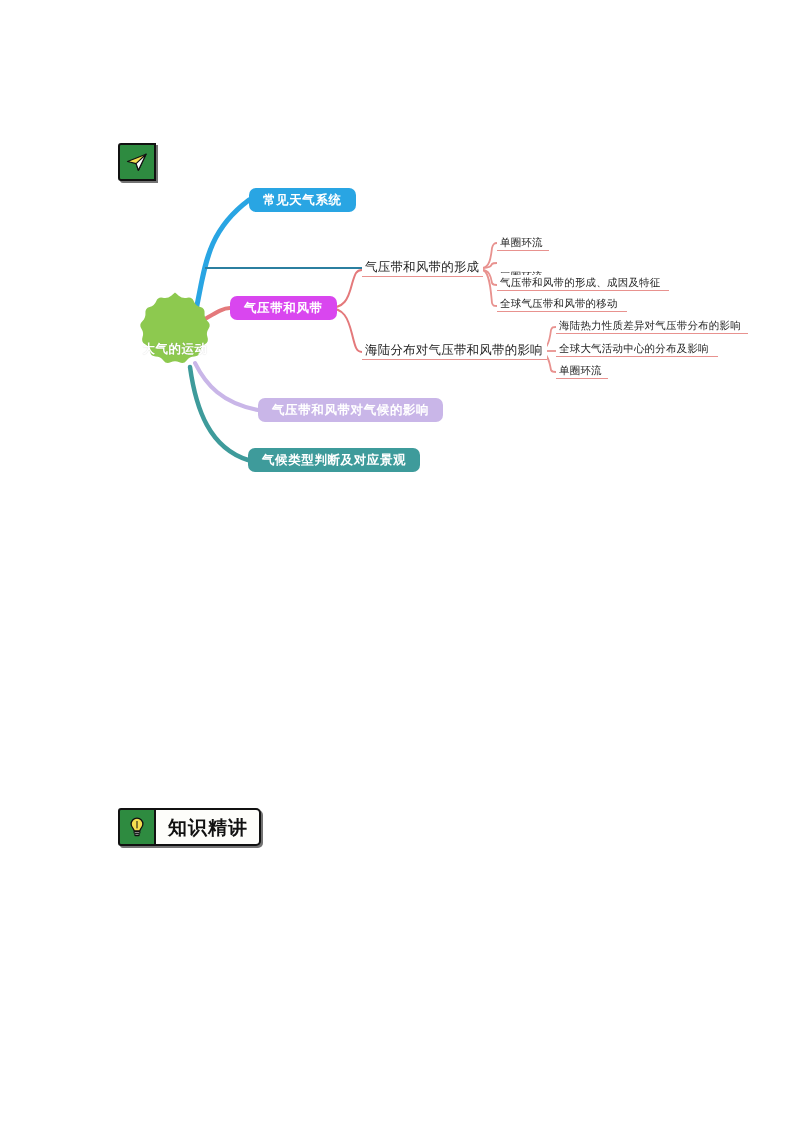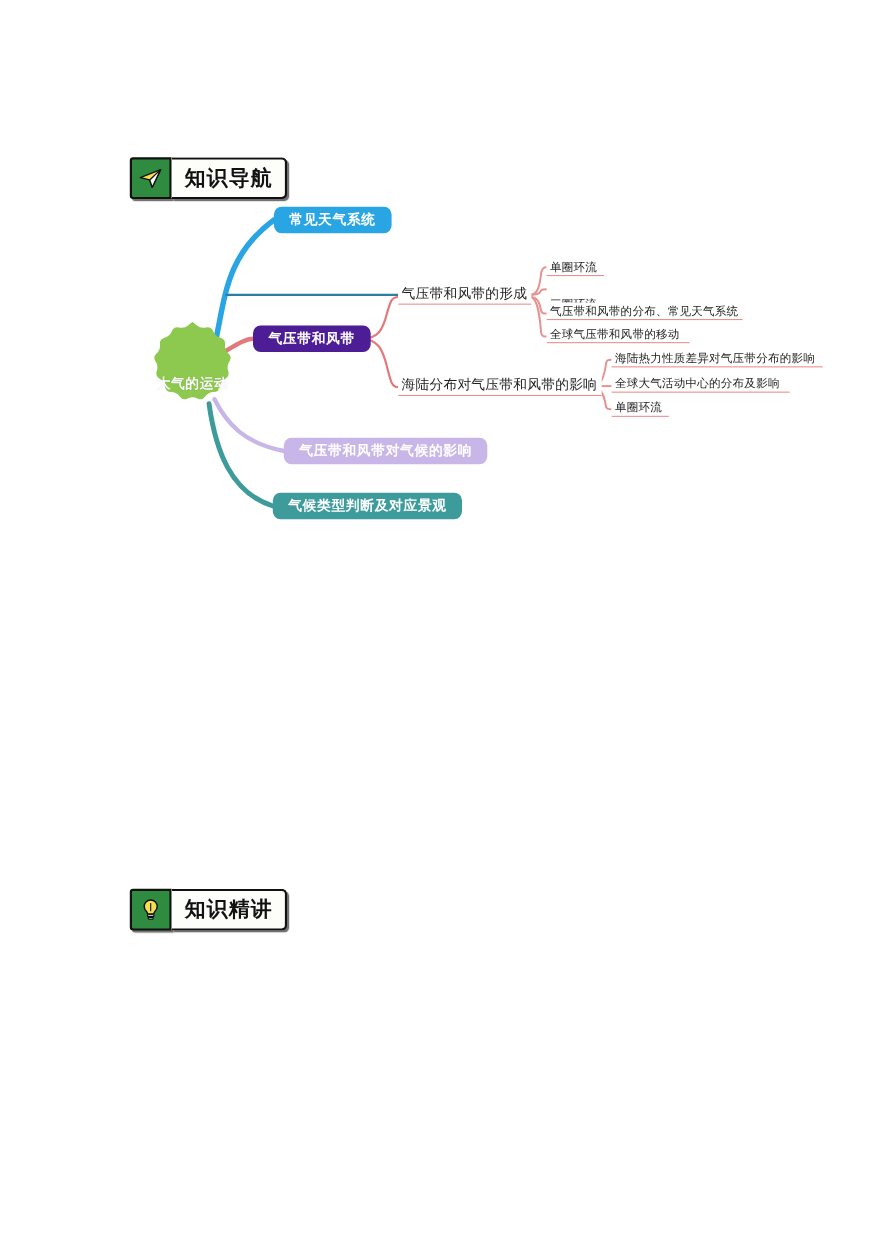--- a/index.html
+++ b/index.html
@@ -150,23 +150,20 @@
 
 <div class="page">
 
   <div class="section-badge" id="badge-0" style="left: 118px; top: 143px;">
     <div class="badge-icon-box">
       <svg width="24" height="24" viewBox="0 0 24 24">
         <path d="M2.5 11.5 L21 4.2 L13.4 20.2 L11.1 13.6 Z" fill="#F5DE50" stroke="#111" stroke-width="1.2" stroke-linejoin="round"></path>
         <path d="M11.1 13.6 L21 4.2 L13.4 20.2 Z" fill="#ffffff" stroke="#111" stroke-width="1.2" stroke-linejoin="round"></path>
       </svg>
     </div>
-    <div class="badge-text-box">
-      <span class="badge-text">知识导航</span>
-    </div>
   </div>
 
   <div class="section-badge" id="badge-1" style="left: 118px; top: 808px;">
     <div class="badge-icon-box">
       <svg width="24" height="24" viewBox="0 0 24 24">
         <path d="M12 3.2 C8.4 3.2 6.1 5.9 6.1 9 c0 2.3 1.3 3.7 2.2 4.8 c0.6 0.8 0.8 1.3 0.85 2.1 h5.7 c0.05-0.8 0.25-1.3 0.85-2.1 c0.9-1.1 2.2-2.5 2.2-4.8 c0-3.1-2.3-5.8-5.9-5.8 z" fill="#F5DE50" stroke="#111" stroke-width="1.3" stroke-linejoin="round"></path>
         <rect x="9.1" y="16.6" width="5.8" height="1.7" rx="0.6" fill="#ffffff" stroke="#111" stroke-width="1.1"></rect>
         <rect x="9.8" y="19" width="4.4" height="1.6" rx="0.7" fill="#ffffff" stroke="#111" stroke-width="1.1"></rect>
         <path d="M12 6.4 v6.6" stroke="#111" stroke-width="1" stroke-linecap="round"></path>
       </svg>
@@ -206,21 +203,21 @@
     <div class="node node-root" id="mm-root" style="left: 133px; top: 287px; color: rgb(255, 255, 255);">
       <svg class="root-shape" viewBox="0 0 100 100">
         <path id="flower-path" fill="#8DC94F" d="M 50.00 6.50 Q 50.00 6.50 54.43 10.29 Q 58.85 14.08 64.54 12.78 Q 70.22 11.48 72.38 16.89 Q 74.54 22.31 80.17 23.80 Q 85.80 25.29 85.20 31.08 Q 84.60 36.88 88.89 40.82 Q 93.18 44.76 89.96 49.61 Q 86.73 54.46 88.70 59.94 Q 90.67 65.43 85.56 68.22 Q 80.45 71.02 79.65 76.79 Q 78.85 82.56 73.02 82.66 Q 67.19 82.76 63.80 87.50 Q 60.41 92.24 55.21 89.62 Q 50.00 87.00 44.79 89.62 Q 39.59 92.24 36.20 87.50 Q 32.81 82.76 26.98 82.66 Q 21.15 82.56 20.35 76.79 Q 19.55 71.02 14.44 68.22 Q 9.33 65.43 11.30 59.94 Q 13.27 54.46 10.04 49.61 Q 6.82 44.76 11.11 40.82 Q 15.40 36.88 14.80 31.08 Q 14.20 25.29 19.83 23.80 Q 25.46 22.31 27.62 16.89 Q 29.78 11.48 35.46 12.78 Q 41.15 14.08 45.57 10.29 Z"></path>
       </svg>
       <span class="root-label">大气的运动</span>
     </div>
 
     <div class="node node-pill" id="mm-b0" style="left: 249px; top: 188px; background: rgb(41, 165, 227); min-width: 98px;">
       <span>常见天气系统</span>
     </div>
-    <div class="node node-pill" id="mm-b1" style="left: 230px; top: 296px; background: #4c1d95; min-width: 98px;">
+    <div class="node node-pill" id="mm-b1" style="left: 230px; top: 296px; background: #d946ef; min-width: 98px;">
       <span>气压带和风带</span>
     </div>
     <div class="node node-pill" id="mm-b3" style="left: 248px; top: 448px; background: rgb(62, 155, 155); min-width: 165px;">
       <span>气候类型判断及对应景观</span>
     </div>
     <div class="node node-pill" id="mm-b2" style="left: 258px; top: 398px; background: rgb(201, 182, 232); min-width: 168px; color: rgb(255, 255, 255);">
       <span>气压带和风带对气候的影响</span>
     </div>
 
     <div class="node node-box" id="mm-c0" style="left: 362px; top: 258px; min-width: 120px; border-bottom-color: rgb(232, 146, 143);">
@@ -230,21 +227,21 @@
       <span>海陆分布对气压带和风带的影响</span>
     </div>
 
     <div class="node node-leaf" id="mm-l0" style="left: 497px; top: 235px; min-width: 52px; border-bottom-color: rgb(232, 146, 143);">
       <span>单圈环流</span>
     </div>
     <div class="node node-leaf" id="mm-l1" style="left: 497px; top: 255px; min-width: 52px; border-bottom-color: rgb(232, 146, 143); margin-top: 14px;">
       <span>三圈环流</span>
     </div>
     <div class="node node-leaf" id="mm-l2" style="left: 497px; top: 275px; min-width: 172px; border-bottom-color: rgb(232, 146, 143);">
-      <span>气压带和风带的分布、常见天气系统</span>
+      <span>气压带和风带的形成、成因及特征</span>
     </div>
     <div class="node node-leaf" id="mm-l3" style="left: 497px; top: 296px; min-width: 130px; border-bottom-color: rgb(232, 146, 143);">
       <span>全球气压带和风带的移动</span>
     </div>
 
     <div class="node node-leaf" id="mm-l4" style="left: 556px; top: 318px; min-width: 192px; border-bottom-color: rgb(232, 146, 143);">
       <span>海陆热力性质差异对气压带分布的影响</span>
     </div>
     <div class="node node-leaf" id="mm-l5" style="left: 556px; top: 341px; min-width: 162px; border-bottom-color: rgb(232, 146, 143);">
       <span>全球大气活动中心的分布及影响</span>

